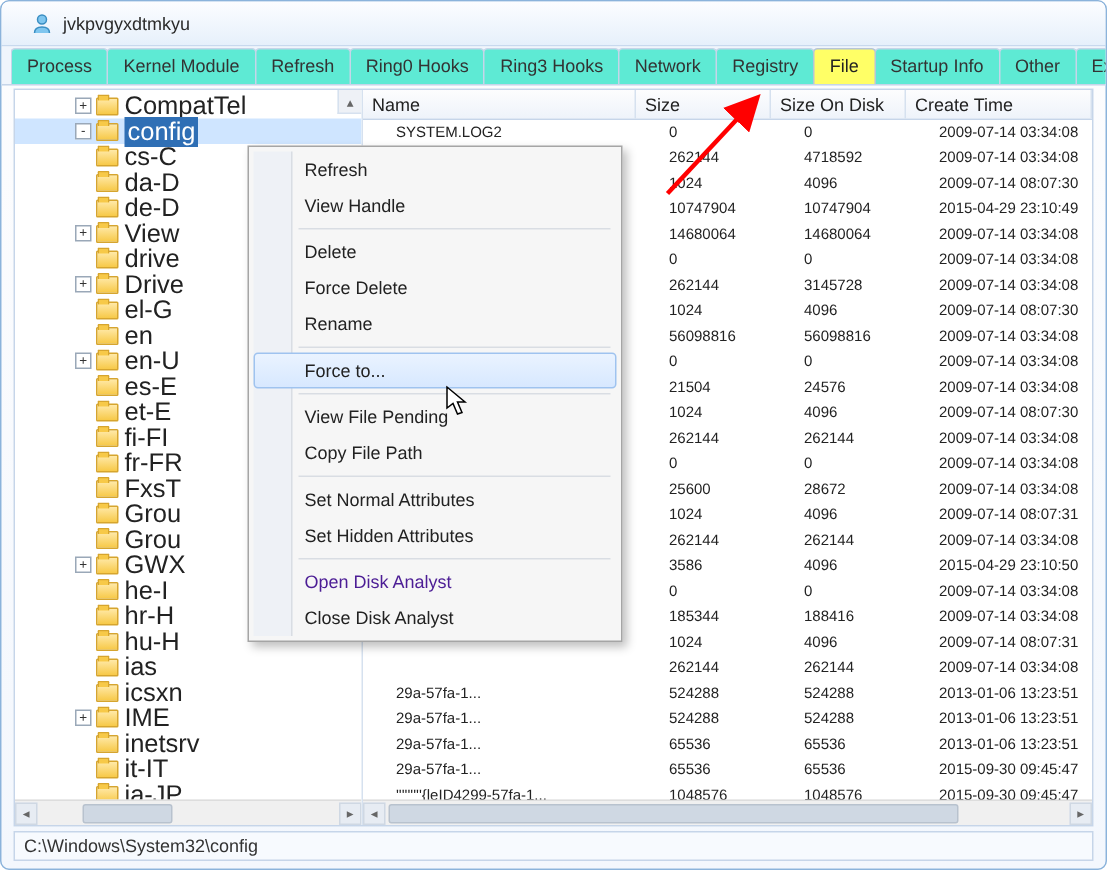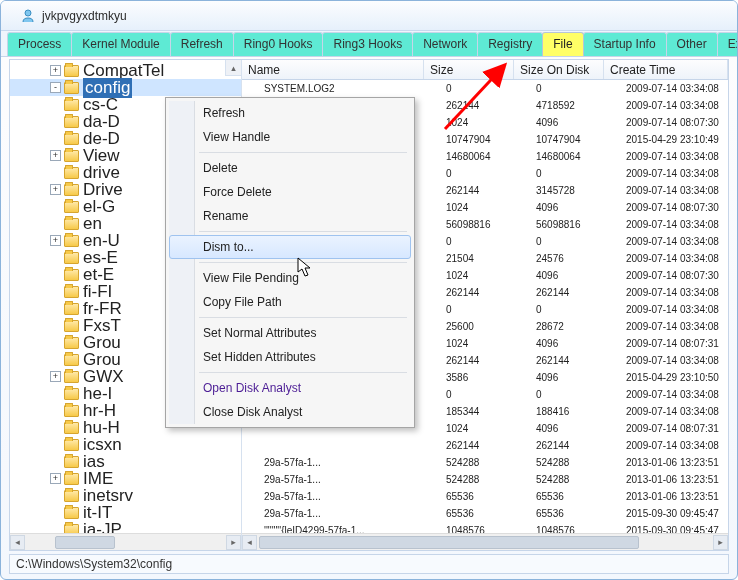--- a/index.html
+++ b/index.html
@@ -197,26 +197,26 @@
             <span class="tree-label">hr-H</span>
           </div>
           <div class="tree-row level2">
             <div class="expander blank"></div>
             <div class="folder-icon"></div>
             <span class="tree-label">hu-H</span>
           </div>
           <div class="tree-row level2">
             <div class="expander blank"></div>
             <div class="folder-icon"></div>
+            <span class="tree-label">ias</span>
+          </div>
+          <div class="tree-row level2">
+            <div class="expander blank"></div>
+            <div class="folder-icon"></div>
             <span class="tree-label">icsxn</span>
-          </div>
-          <div class="tree-row level2">
-            <div class="expander blank"></div>
-            <div class="folder-icon"></div>
-            <span class="tree-label">ias</span>
           </div>
           <div class="tree-row level2">
             <div class="expander">+</div>
             <div class="folder-icon"></div>
             <span class="tree-label">IME</span>
           </div>
           <div class="tree-row level2">
             <div class="expander blank"></div>
             <div class="folder-icon"></div>
             <span class="tree-label">inetsrv</span>
@@ -426,21 +426,21 @@
 
   <div class="ctxmenu" id="ctxmenu">
     <div class="gutter"></div>
   <div class="ctxitem">Refresh</div>
       <div class="ctxitem">View Handle</div>
       <div class="ctxsep"></div>
       <div class="ctxitem">Delete</div>
       <div class="ctxitem">Force Delete</div>
       <div class="ctxitem">Rename</div>
       <div class="ctxsep"></div>
-      <div class="ctxitem hover">Dism to...</div>
+      <div class="ctxitem hover">Force to...</div>
       <div class="ctxsep"></div>
       <div class="ctxitem">View File Pending</div>
       <div class="ctxitem">Copy File Path</div>
       <div class="ctxsep"></div>
       <div class="ctxitem">Set Normal Attributes</div>
       <div class="ctxitem">Set Hidden Attributes</div>
       <div class="ctxsep"></div>
       <div class="ctxitem disabled">Open Disk Analyst</div>
       <div class="ctxitem">Close Disk Analyst</div>
     </div>

